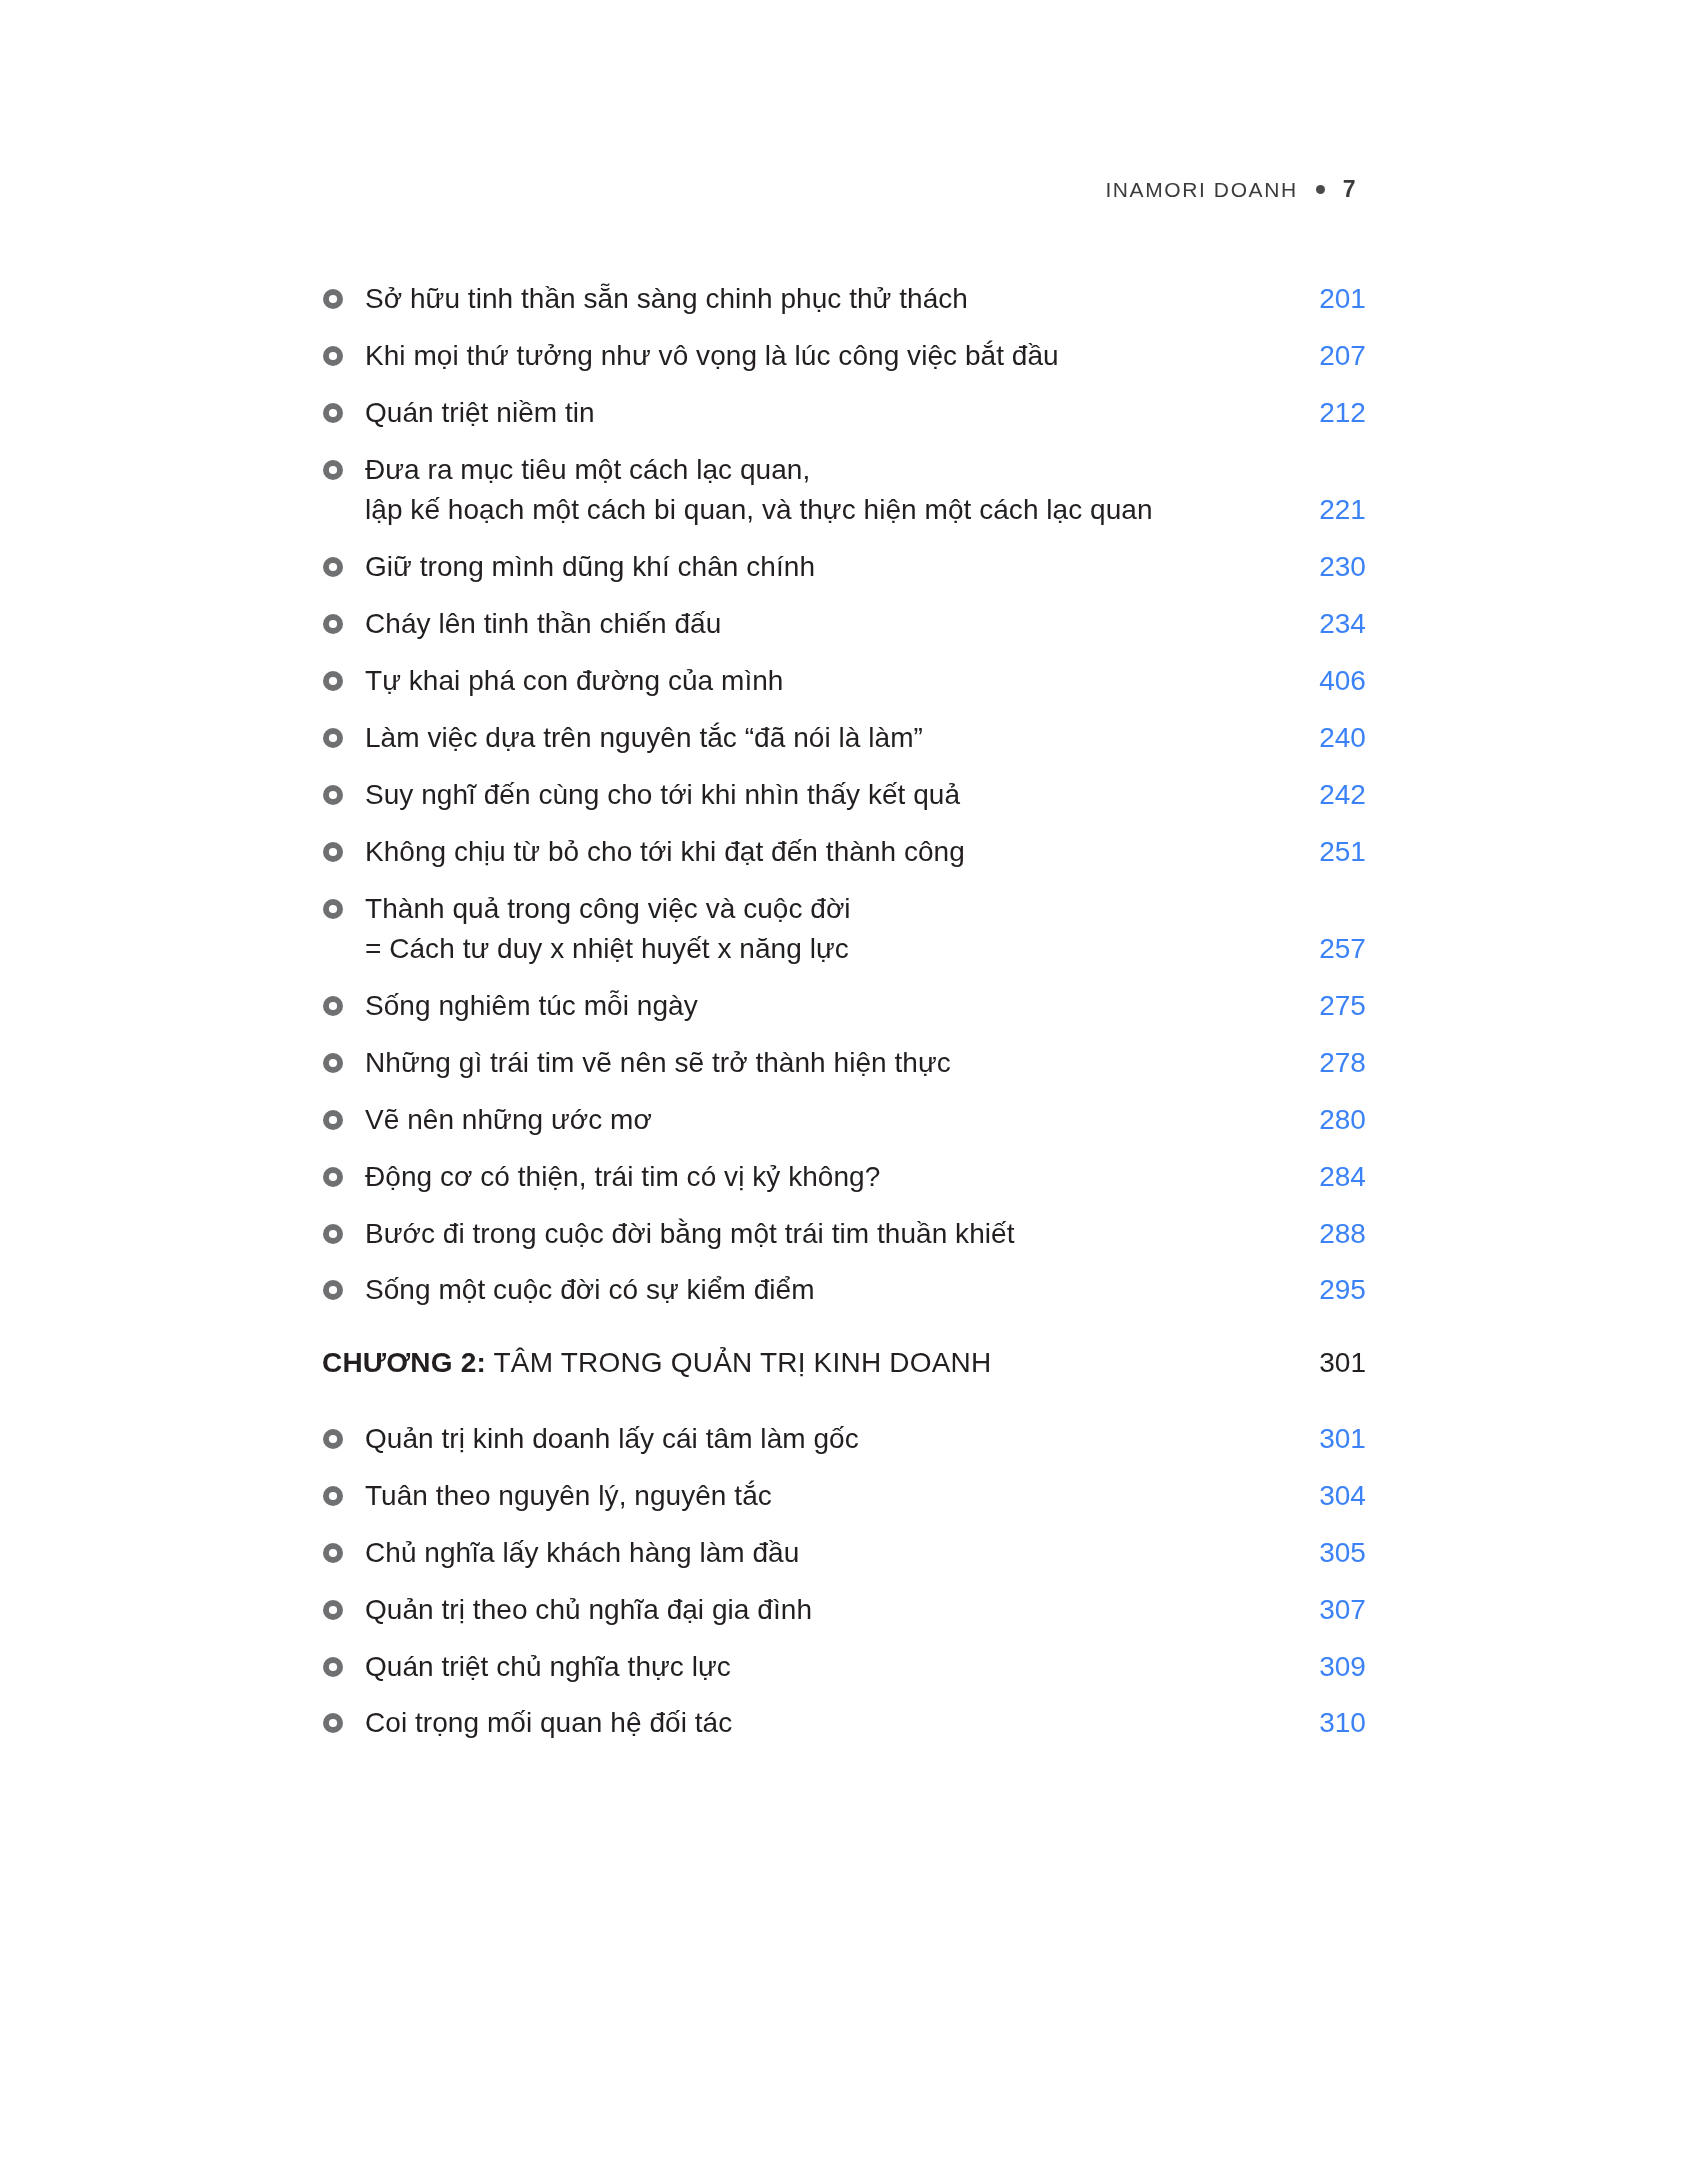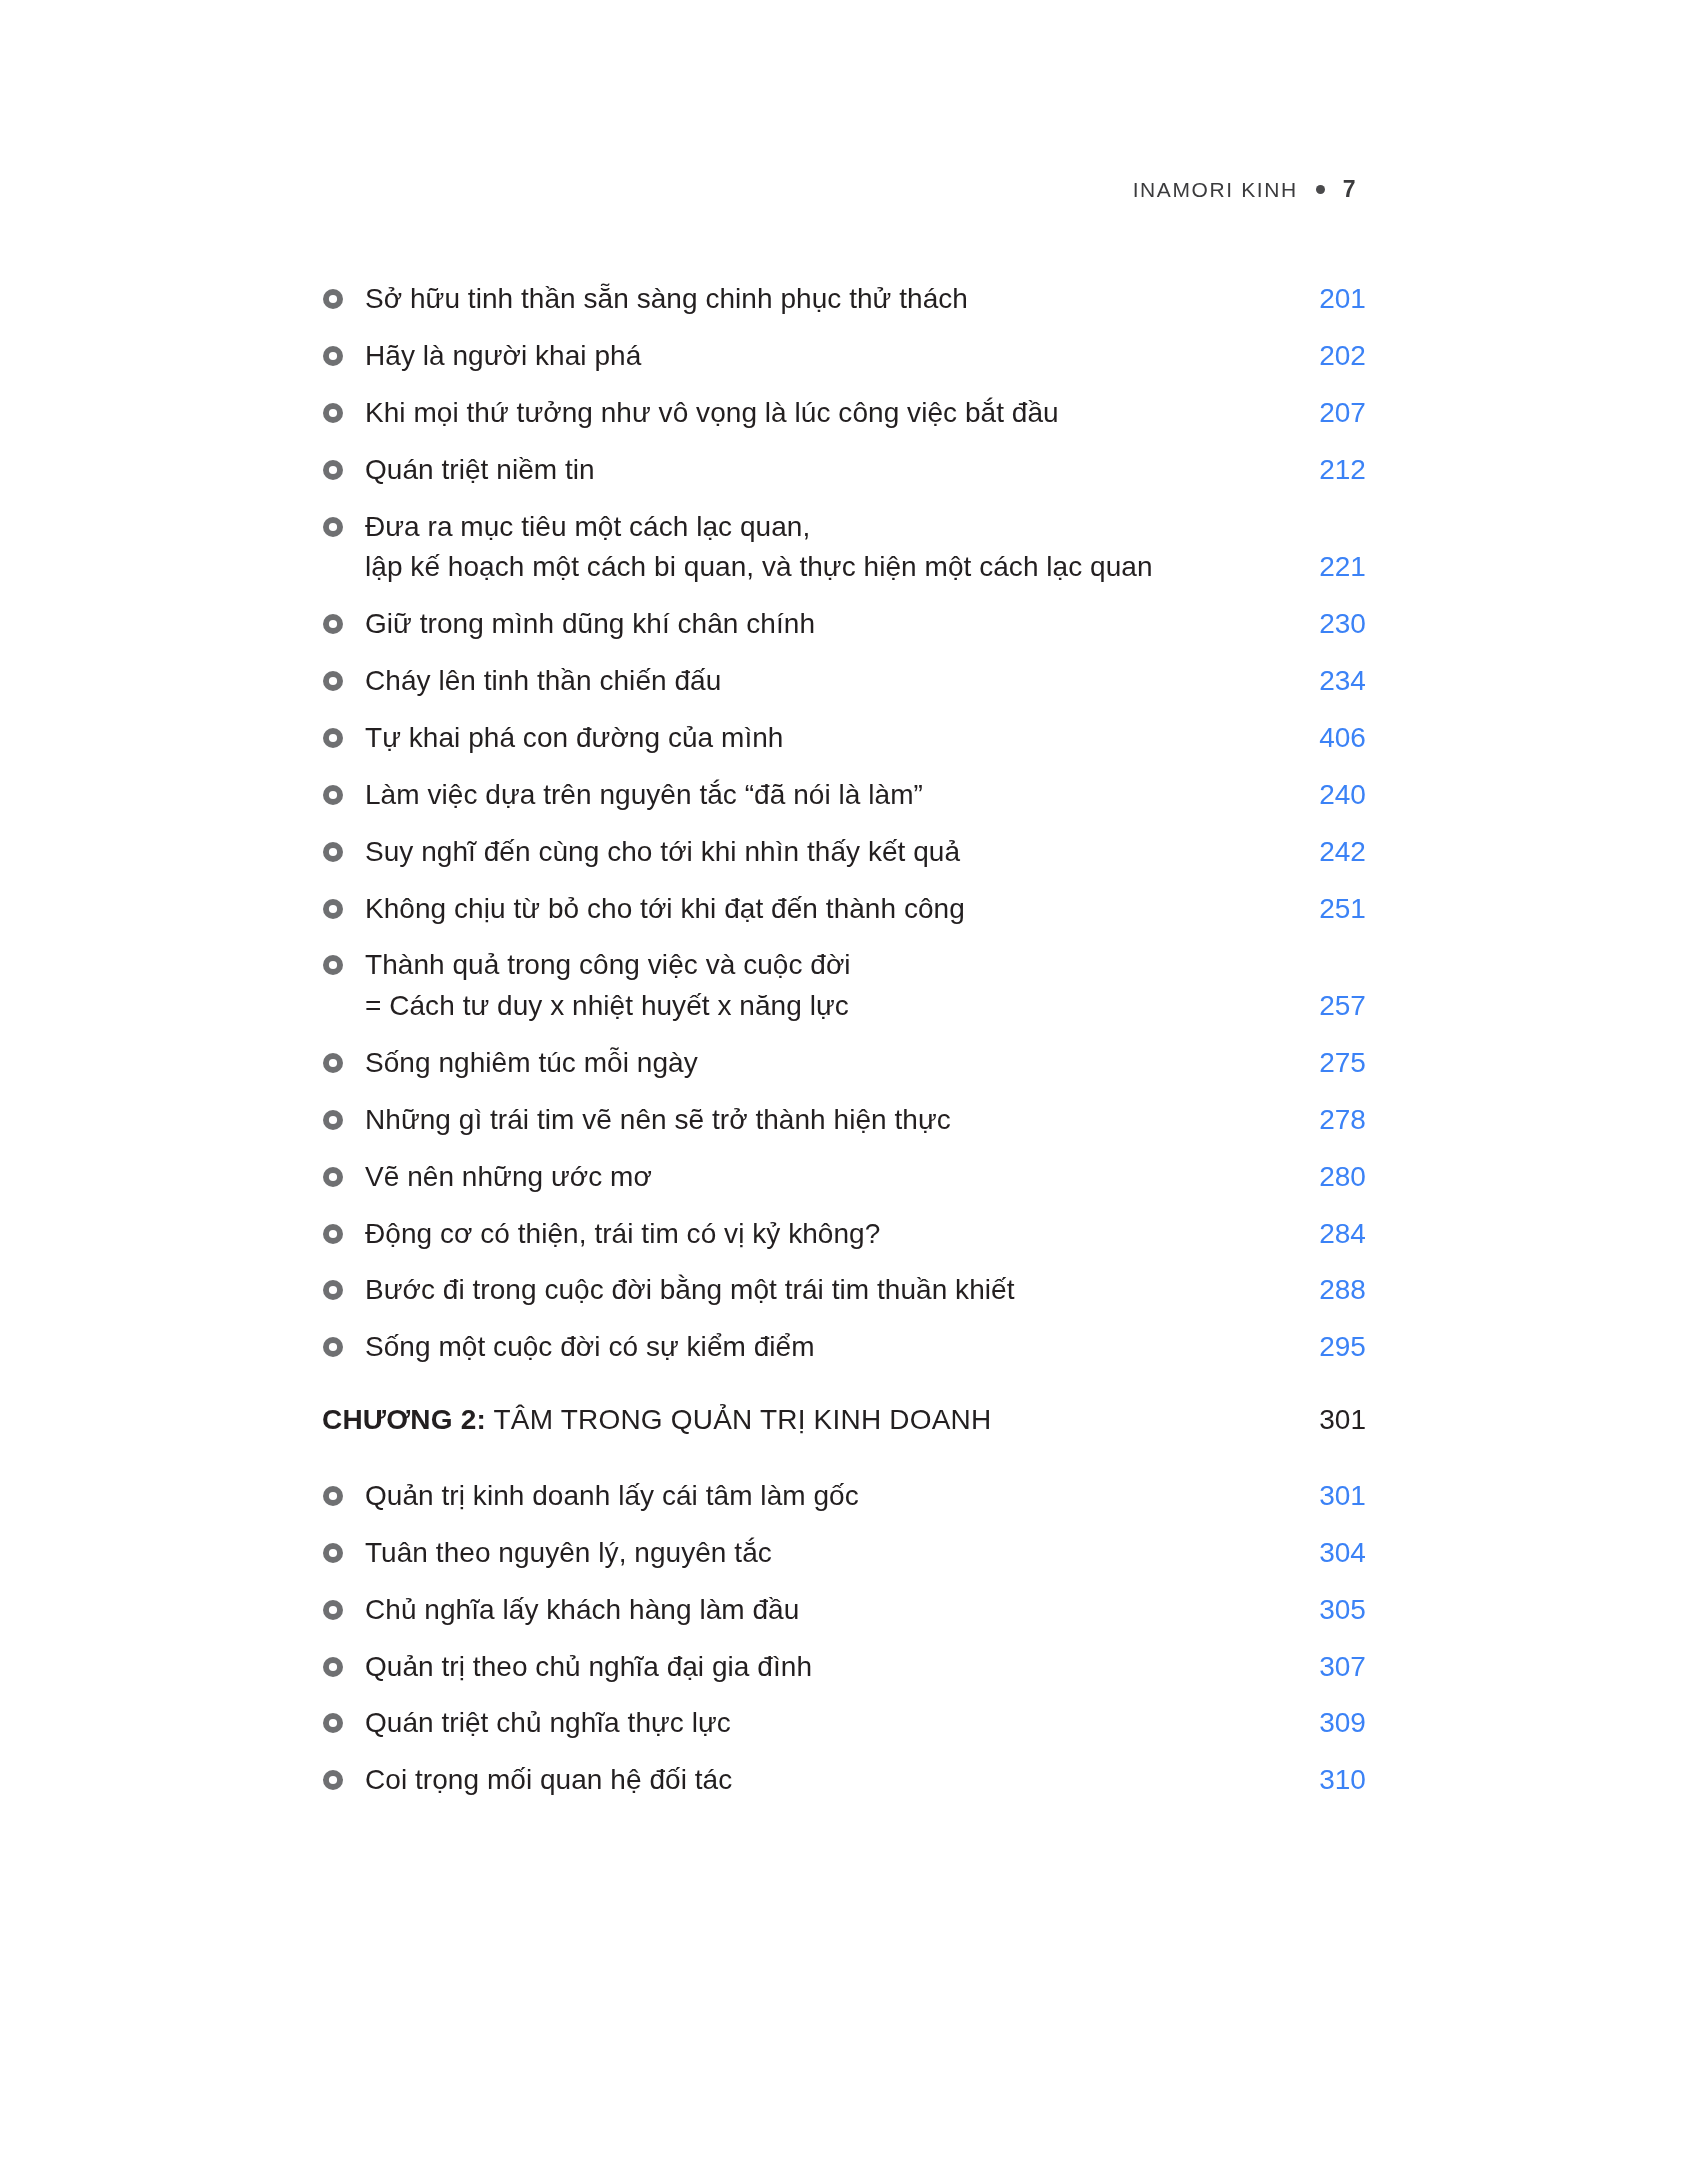--- a/index.html
+++ b/index.html
@@ -121,46 +121,36 @@
     font-size: 28px;
     color: #231f20;
   }
 </style>
 </head>
 <body>
 
 <div class="page">
 
   <div class="running-head">
-    <span class="rh-title">INAMORI KINH</span>
+    <span class="rh-title">INAMORI DOANH</span>
     <span class="rh-dot"></span>
     <span class="rh-page">7</span>
   </div>
 
   <div class="toc">
     <div id="toc-before">
         <div class="toc-entry">
           <span class="bullet">
             <svg width="22" height="22" viewBox="0 0 22 22">
               <circle cx="11" cy="11" r="10" fill="#6f7072"></circle>
               <circle cx="11" cy="11" r="4.1" fill="#ffffff"></circle>
             </svg>
           </span>
           <span class="entry-text">Sở hữu tinh thần sẵn sàng chinh phục thử thách</span>
           <span class="entry-page">201</span>
-        </div>
-        <div class="toc-entry">
-          <span class="bullet">
-            <svg width="22" height="22" viewBox="0 0 22 22">
-              <circle cx="11" cy="11" r="10" fill="#6f7072"></circle>
-              <circle cx="11" cy="11" r="4.1" fill="#ffffff"></circle>
-            </svg>
-          </span>
-          <span class="entry-text">Hãy là người khai phá</span>
-          <span class="entry-page">202</span>
         </div>
         <div class="toc-entry">
           <span class="bullet">
             <svg width="22" height="22" viewBox="0 0 22 22">
               <circle cx="11" cy="11" r="10" fill="#6f7072"></circle>
               <circle cx="11" cy="11" r="4.1" fill="#ffffff"></circle>
             </svg>
           </span>
           <span class="entry-text">Khi mọi thứ tưởng như vô vọng là lúc công việc bắt đầu</span>
           <span class="entry-page">207</span>

